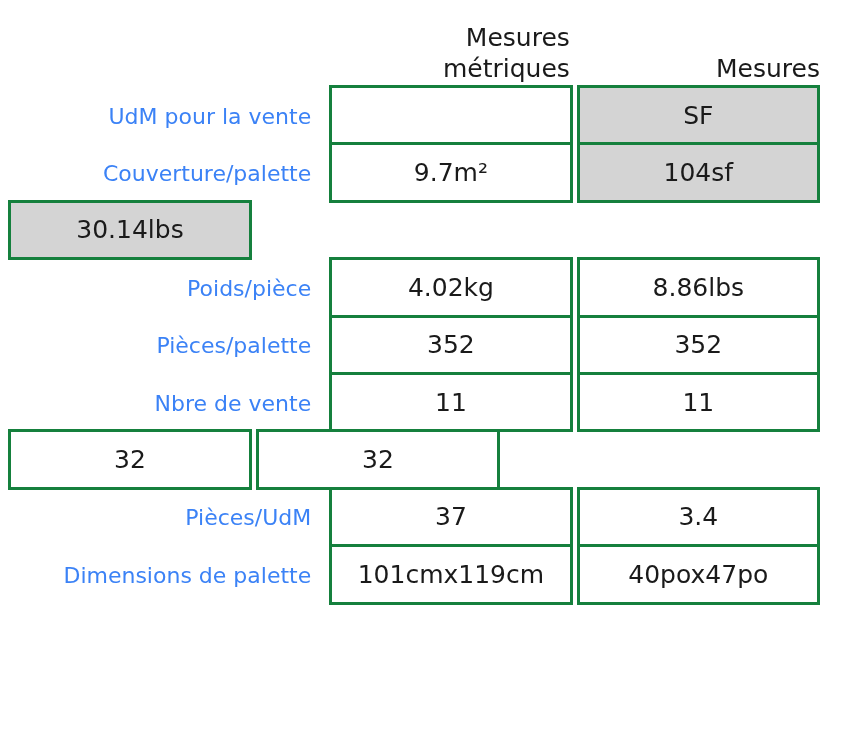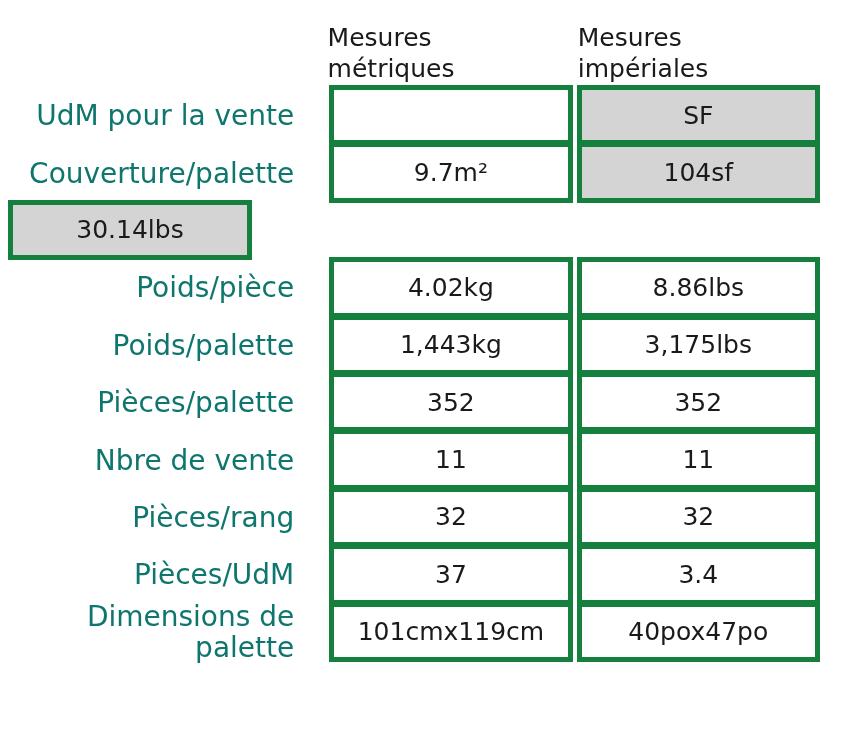--- a/index.html
+++ b/index.html
@@ -30,43 +30,43 @@
   .row {
     display: flex;
     align-items: stretch;
     height: 57.4px;
   }
   .label-cell {
     width: 322px;
     display: flex;
     align-items: center;
     justify-content: flex-end;
-    padding-right: 35px;
+    padding-right: 18px;
     box-sizing: border-box;
-    font-size: 28px;
+    font-size: 22px;
     line-height: 1.1;
-    color: #0f766e;
+    color: #3b82f6;
     text-align: right;
   }
   .header-label-spacer {
     width: 322px;
   }
   .col-head {
     width: 244px;
-    text-align: left;
+    text-align: right;
     font-size: 25px;
     line-height: 1.22;
     padding-bottom: 4px;
     box-sizing: border-box;
   }
   .col-head.metric { margin-right: 8px; }
   .value-cell {
     width: 244px;
     box-sizing: border-box;
-    border: 5px solid #15803d;
+    border: 3px solid #15803d;
     display: flex;
     align-items: center;
     justify-content: center;
     font-size: 25px;
     background: #ffffff;
     margin-top: -3px;
   }
   .value-cell.metric { margin-right: 4px; }
   .value-cell.shaded { background: #d4d4d4; }
   .row:first-of-type .value-cell { margin-top: 0; }
@@ -77,21 +77,20 @@
 <div class="spec-table">
 
   <div class="header-row">
     <div class="header-label-spacer"></div>
     <div class="col-head metric">
       <div>Mesures</div>
       <div>métriques</div>
     </div>
     <div class="col-head imperial">
       <div>Mesures</div>
-      <div>impériales</div>
     </div>
   </div>
 
   <div class="row">
     <div class="label-cell">UdM pour la vente</div>
     <div class="value-cell metric"></div>
     <div class="value-cell imperial shaded">SF</div>
   </div>
 
   <div class="row">
@@ -103,40 +102,34 @@
   <div class="row">
     <div class="value-cell imperial shaded">30.14lbs</div>
   </div>
 
   <div class="row">
     <div class="label-cell">Poids/pièce</div>
     <div class="value-cell metric">4.02kg</div>
     <div class="value-cell imperial">8.86lbs</div>
   </div>
 
-  <div class="row">
-    <div class="label-cell">Poids/palette</div>
-    <div class="value-cell metric">1,443kg</div>
-    <div class="value-cell imperial">3,175lbs</div>
-  </div>
 
   <div class="row">
     <div class="label-cell">Pièces/palette</div>
     <div class="value-cell metric">352</div>
     <div class="value-cell imperial">352</div>
   </div>
 
   <div class="row">
     <div class="label-cell">Nbre de vente</div>
     <div class="value-cell metric">11</div>
     <div class="value-cell imperial">11</div>
   </div>
 
   <div class="row">
-    <div class="label-cell">Pièces/rang</div>
     <div class="value-cell metric">32</div>
     <div class="value-cell imperial">32</div>
   </div>
 
 
   <div class="row">
     <div class="label-cell">Pièces/UdM</div>
     <div class="value-cell metric">37</div>
     <div class="value-cell imperial">3.4</div>
   </div>

